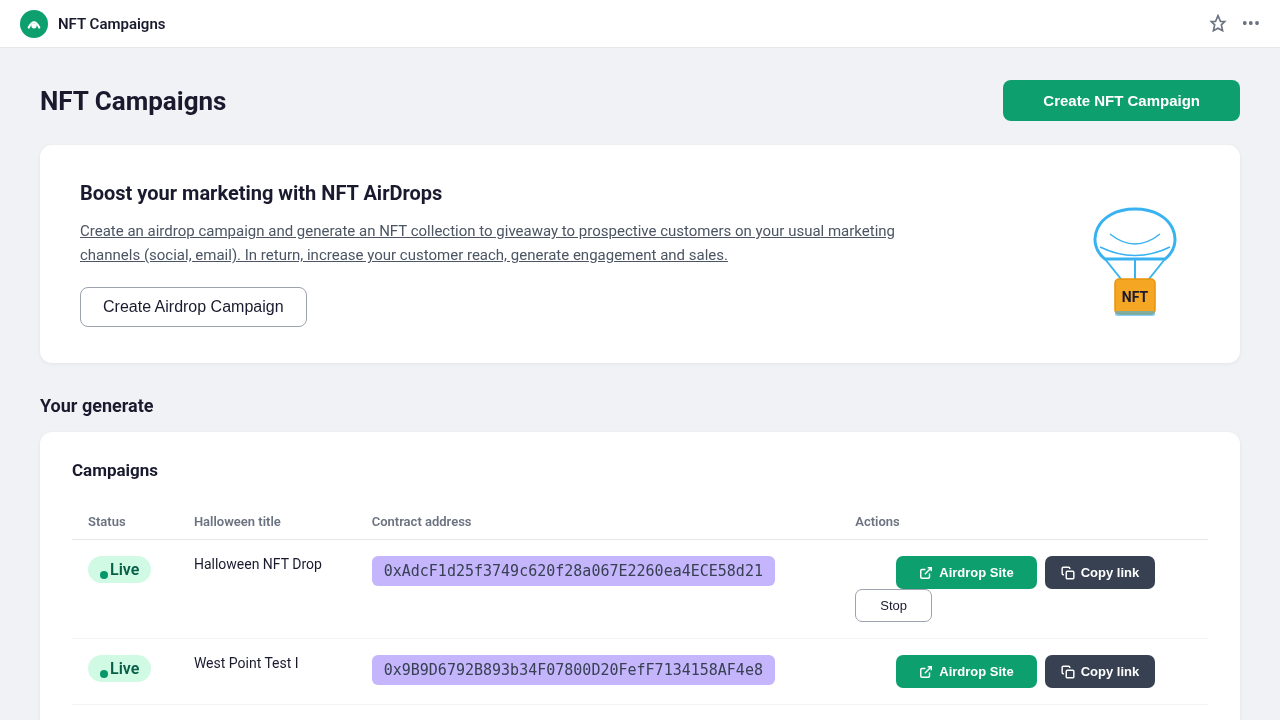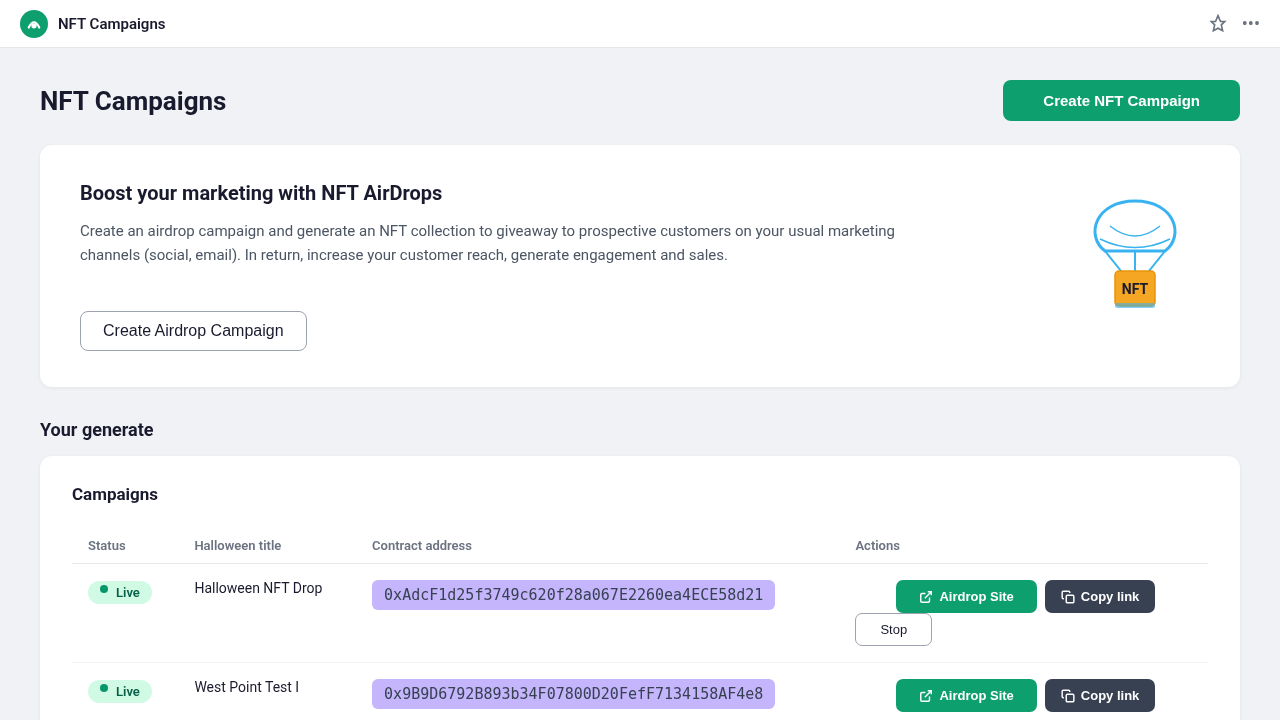--- a/index.html
+++ b/index.html
@@ -73,38 +73,40 @@
       cursor: pointer;
     }
 
     
     .promo-card {
       background: #fff;
       border-radius: 12px;
       padding: 36px 40px;
       margin-bottom: 32px;
       display: flex;
+      align-items: center;
       justify-content: space-between;
       box-shadow: 0 1px 4px rgba(0,0,0,0.06);
     }
     .promo-content {
       flex: 1;
       max-width: 860px;
     }
     .promo-title {
       font-size: 20px;
       font-weight: 700;
       color: #1a1a2e;
       margin-bottom: 14px;
     }
     .promo-desc {
       color: #4b5563;
       font-size: 15px;
       line-height: 1.6;
-      margin-bottom: 44px;
+      margin-bottom: 20px;
+      text-decoration: underline;
     }
     .btn-create-airdrop {
       background: #fff;
       color: #1a1a2e;
       border: 1.5px solid #9ca3af;
       border-radius: 8px;
       padding: 10px 22px;
       font-size: 16px;
       font-weight: 500;
       cursor: pointer;
@@ -151,27 +153,27 @@
       color: #6b7280;
       border-bottom: 1px solid #e5e7eb;
     }
     .campaigns-table td {
       padding: 16px 16px;
       border-bottom: 1px solid #f3f4f6;
       vertical-align: top;
     }
     .status-badge {
       display: inline-flex;
-      align-items: flex-start;
-      gap: 8px;
+      align-items: flex-end;
+      gap: 2px;
       background: #d1fae5;
       color: #065f46;
       border-radius: 20px;
       padding: 4px 12px;
-      font-size: 13px;
+      font-size: 16px;
       font-weight: 600;
     }
     .status-dot {
       width: 8px;
       height: 8px;
       border-radius: 50%;
       background: #059669;
       display: inline-block;
     }
     .contract-address {

